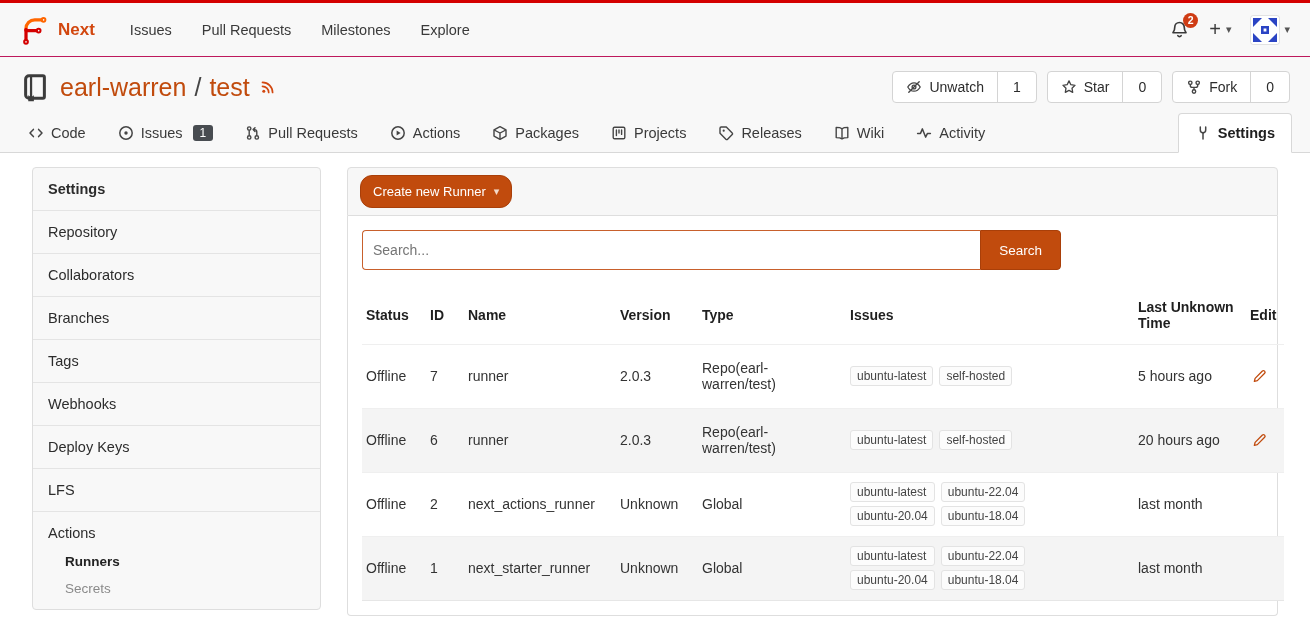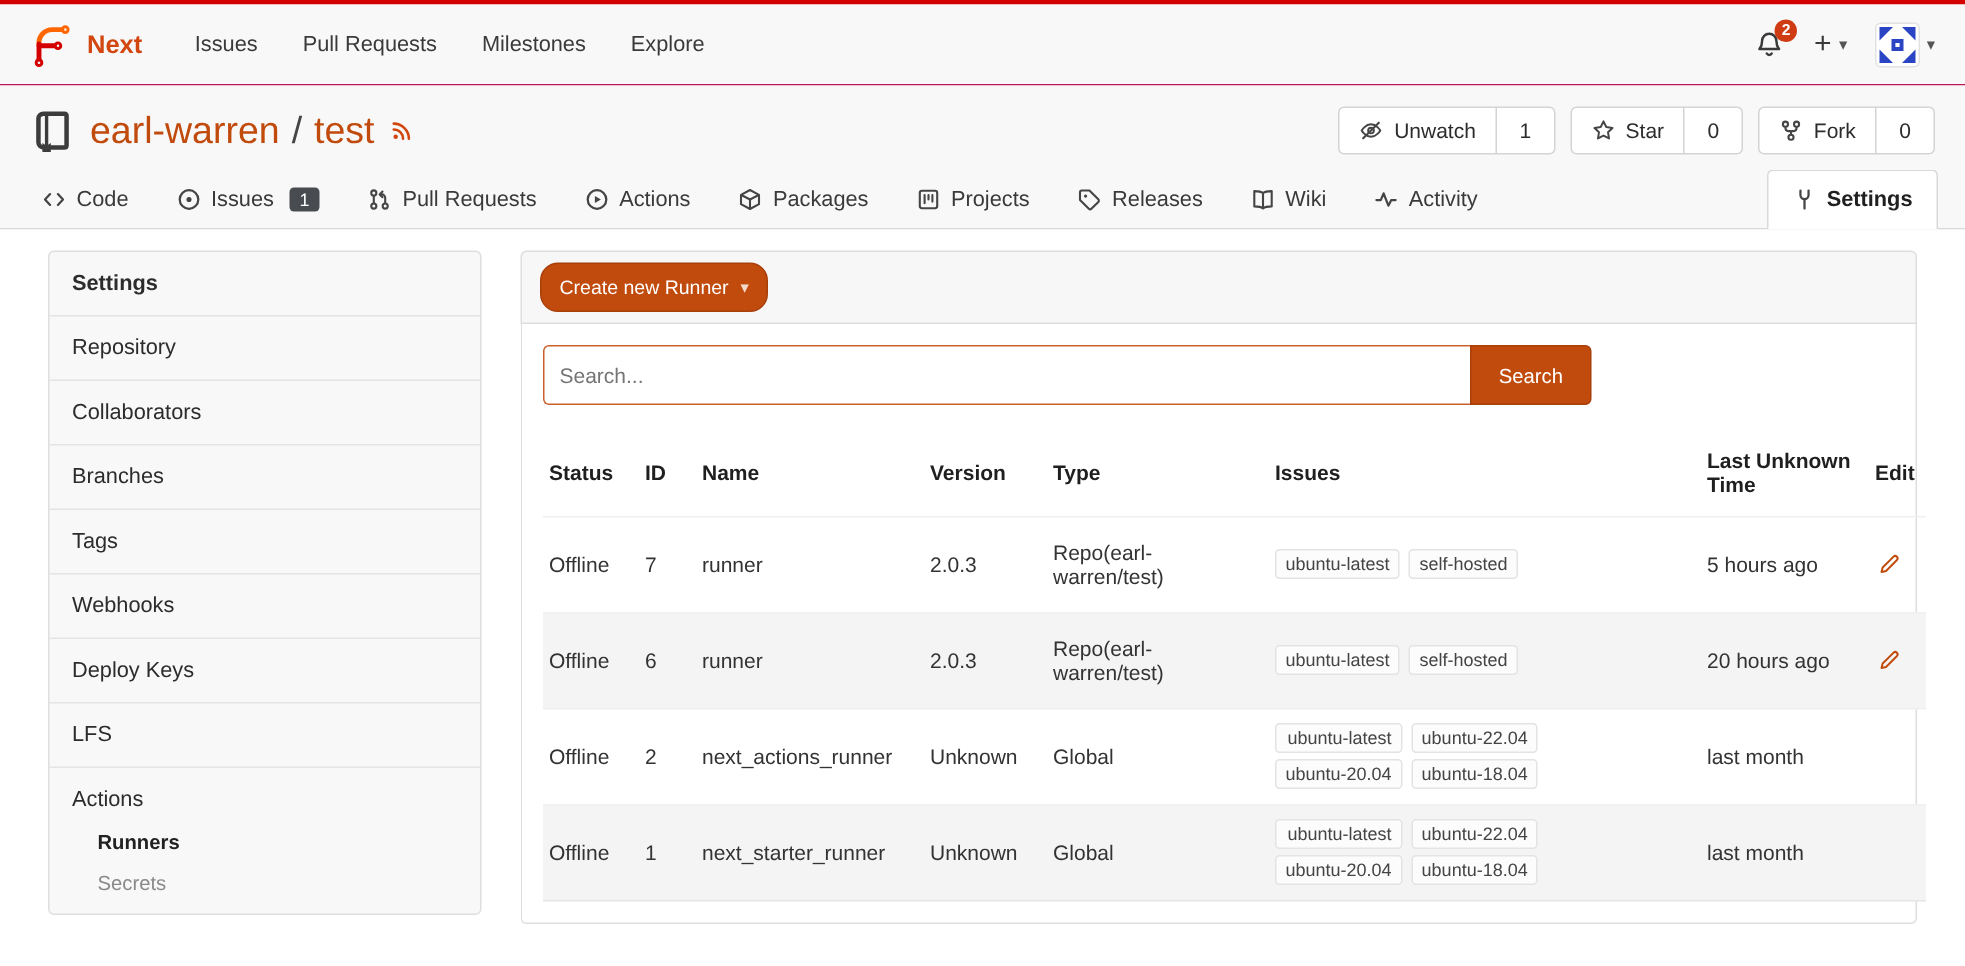--- a/index.html
+++ b/index.html
@@ -96,21 +96,21 @@
   }
   .search-btn { border-radius:0 4px 4px 0; height:40px; padding:0 18px; font-size:13.5px; justify-content:center; }
 
   table.runners { width:100%; border-collapse:collapse; table-layout:fixed; margin-top:16px; font-size:14px; }
   th { text-align:left; font-weight:bold; color:#1f1f1f; padding:10px 4px; vertical-align:middle; }
   thead tr { height:58px; }
   tbody tr { height:64px; border-top:1px solid #efefef; }
   tbody tr:nth-child(even) { background:#f4f4f4; }
   tbody tr:last-child { border-bottom:1px solid #e6e6e6; }
   td { padding:8px 4px; vertical-align:middle; color:#333; overflow-wrap:break-word; }
-  .chips { display:grid; grid-template-columns:auto auto; gap:4px 6px; justify-content:start; width:max-content;text-align:right; }
+  .chips { display:grid; grid-template-columns:auto auto; gap:4px 6px; justify-content:start; width:max-content; }
   .chip { display:inline-block; background:#fcfcfc; border:1px solid #e3e3e3; border-radius:3px;
     padding:2px 6px; font-size:12px; color:#444; white-space:nowrap; }
   .edit-btn { background:none; border:none; cursor:pointer; padding:2px; color:#c14b0d; display:flex; }
   .edit-btn svg { width:15px; height:15px; }
 </style>
 </head>
 <body>
 
 <svg width="0" height="0" style="position:absolute" aria-hidden="true">
   <defs>

